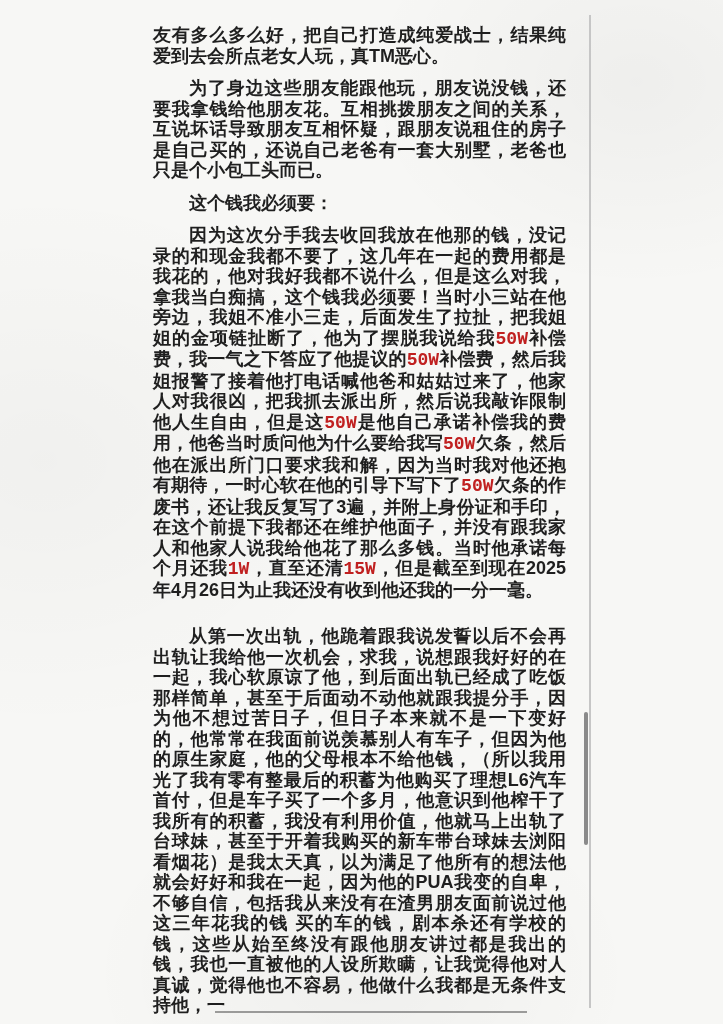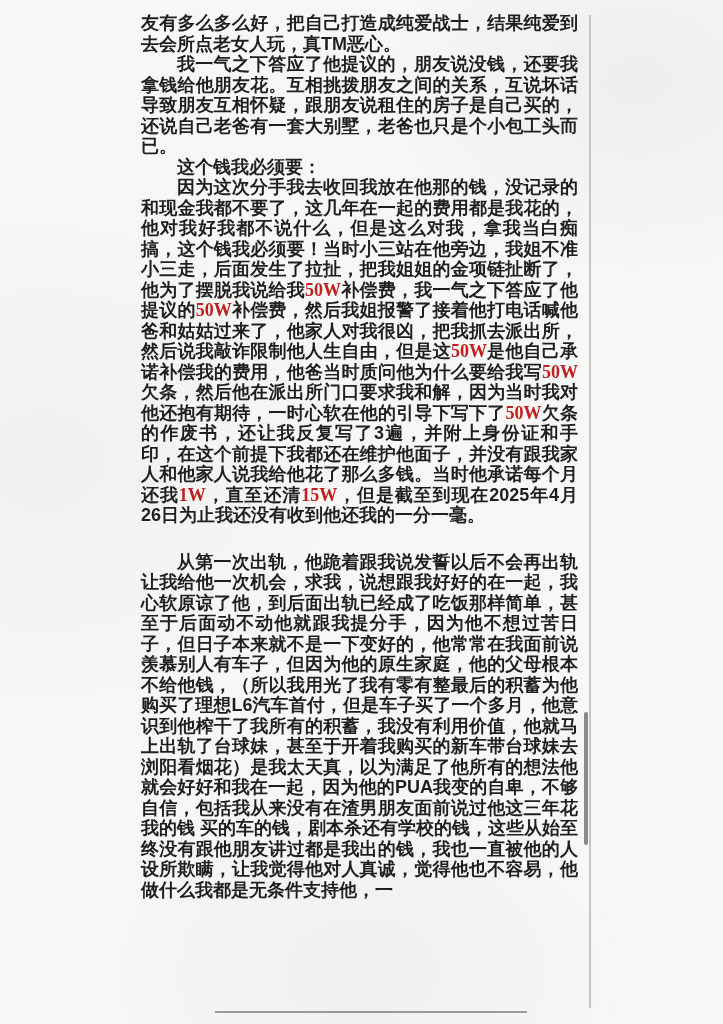--- a/index.html
+++ b/index.html
@@ -24,29 +24,29 @@
     top: 13px;
     width: 437px;
     color: #1f1f1f;
     font-size: 18px;
     line-height: 20.5px;
     font-weight: 600;
     text-align: justify;
     letter-spacing: 0;
   }
   .article p.para {
-    margin: 0;
+    margin: 12px;
     padding: 0;
   }
   .article p.indent { text-indent: 2em; }
   .article p.bold  { font-weight: 800; }
   .article p.gap   { margin-top: 26px; }
   .seg { color: inherit; }
   .red {
-    font-family: Liberation Serif, serif;
+    font-family: Liberation Mono, monospace;
     font-weight: 700;
   }
   .scrollbar-track {
     position: absolute;
     left: 589px;
     top: 15px;
     width: 1.5px;
     height: 993px;
     background: #c6c6c6;
   }
@@ -66,21 +66,21 @@
     width: 312px;
     height: 2px;
     background: rgba(95, 95, 95, 0.6);
   }
 </style>
 </head>
 <body>
 
 <div class="article">
     <p class="para"><span class="seg">友有多么多么好，把自己打造成纯爱战士，结果纯爱到去会所点老女人玩，真TM恶心。</span></p>
-    <p class="para indent"><span class="seg">我一气之下答应了他提议的，朋友说没钱，还要我拿钱给他朋友花。互相挑拨朋友之间的关系，互说坏话导致朋友互相怀疑，跟朋友说租住的房子是自己买的，还说自己老爸有一套大别墅，老爸也只是个小包工头而已。</span></p>
+    <p class="para indent"><span class="seg">为了身边这些朋友能跟他玩，朋友说没钱，还要我拿钱给他朋友花。互相挑拨朋友之间的关系，互说坏话导致朋友互相怀疑，跟朋友说租住的房子是自己买的，还说自己老爸有一套大别墅，老爸也只是个小包工头而已。</span></p>
     <p class="para indent bold"><span class="seg">这个钱我必须要：</span></p>
     <p class="para indent"><span class="seg">因为这次分手我去收回我放在他那的钱，没记录的和现金我都不要了，这几年在一起的费用都是我花的，他对我好我都不说什么，但是这么对我，拿我当白痴搞，这个钱我必须要！当时小三站在他旁边，我姐不准小三走，后面发生了拉扯，把我姐姐的金项链扯断了，他为了摆脱我说给我</span><span class="red" style="color: rgb(192, 32, 32);">50W</span><span class="seg">补偿费，我一气之下答应了他提议的</span><span class="red" style="color: rgb(192, 32, 32);">50W</span><span class="seg">补偿费，然后我姐报警了接着他打电话喊他爸和姑姑过来了，他家人对我很凶，把我抓去派出所，然后说我敲诈限制他人生自由，但是这</span><span class="red" style="color: rgb(192, 32, 32);">50W</span><span class="seg">是他自己承诺补偿我的费用，他爸当时质问他为什么要给我写</span><span class="red" style="color: rgb(192, 32, 32);">50W</span><span class="seg">欠条，然后他在派出所门口要求我和解，因为当时我对他还抱有期待，一时心软在他的引导下写下了</span><span class="red" style="color: rgb(192, 32, 32);">50W</span><span class="seg">欠条的作废书，还让我反复写了3遍，并附上身份证和手印，在这个前提下我都还在维护他面子，并没有跟我家人和他家人说我给他花了那么多钱。当时他承诺每个月还我</span><span class="red" style="color: rgb(192, 32, 32);">1W</span><span class="seg">，直至还清</span><span class="red" style="color: rgb(192, 32, 32);">15W</span><span class="seg">，但是截至到现在2025年4月26日为止我还没有收到他还我的一分一毫。</span></p>
     <p class="para indent gap"><span class="seg">从第一次出轨，他跪着跟我说发誓以后不会再出轨让我给他一次机会，求我，说想跟我好好的在一起，我心软原谅了他，到后面出轨已经成了吃饭那样简单，甚至于后面动不动他就跟我提分手，因为他不想过苦日子，但日子本来就不是一下变好的，他常常在我面前说羡慕别人有车子，但因为他的原生家庭，他的父母根本不给他钱，（所以我用光了我有零有整最后的积蓄为他购买了理想L6汽车首付，但是车子买了一个多月，他意识到他榨干了我所有的积蓄，我没有利用价值，他就马上出轨了台球妹，甚至于开着我购买的新车带台球妹去浏阳看烟花）是我太天真，以为满足了他所有的想法他就会好好和我在一起，因为他的PUA我变的自卑，不够自信，包括我从来没有在渣男朋友面前说过他这三年花我的钱 买的车的钱，剧本杀还有学校的钱，这些从始至终没有跟他朋友讲过都是我出的钱，我也一直被他的人设所欺瞒，让我觉得他对人真诚，觉得他也不容易，他做什么我都是无条件支持他，一</span></p>
   </div>
 
 <div class="cut-line"></div>
 
 <div class="scrollbar-track"></div>
 <div class="scrollbar-thumb"></div>
 

